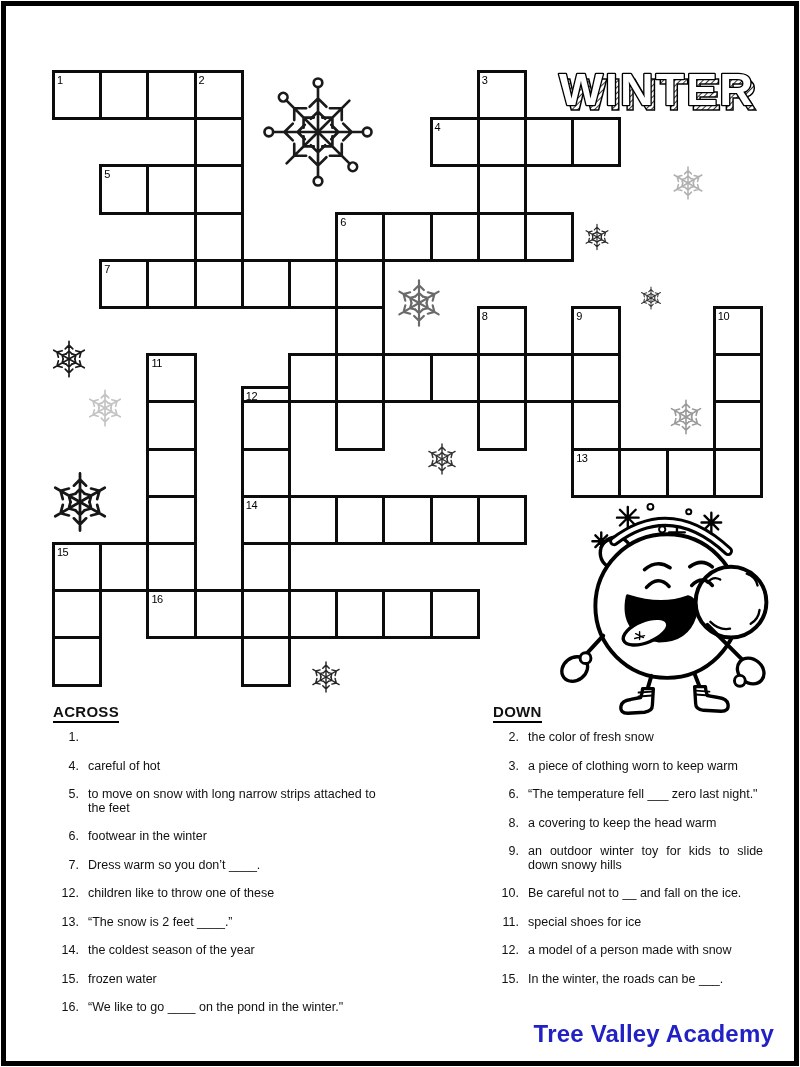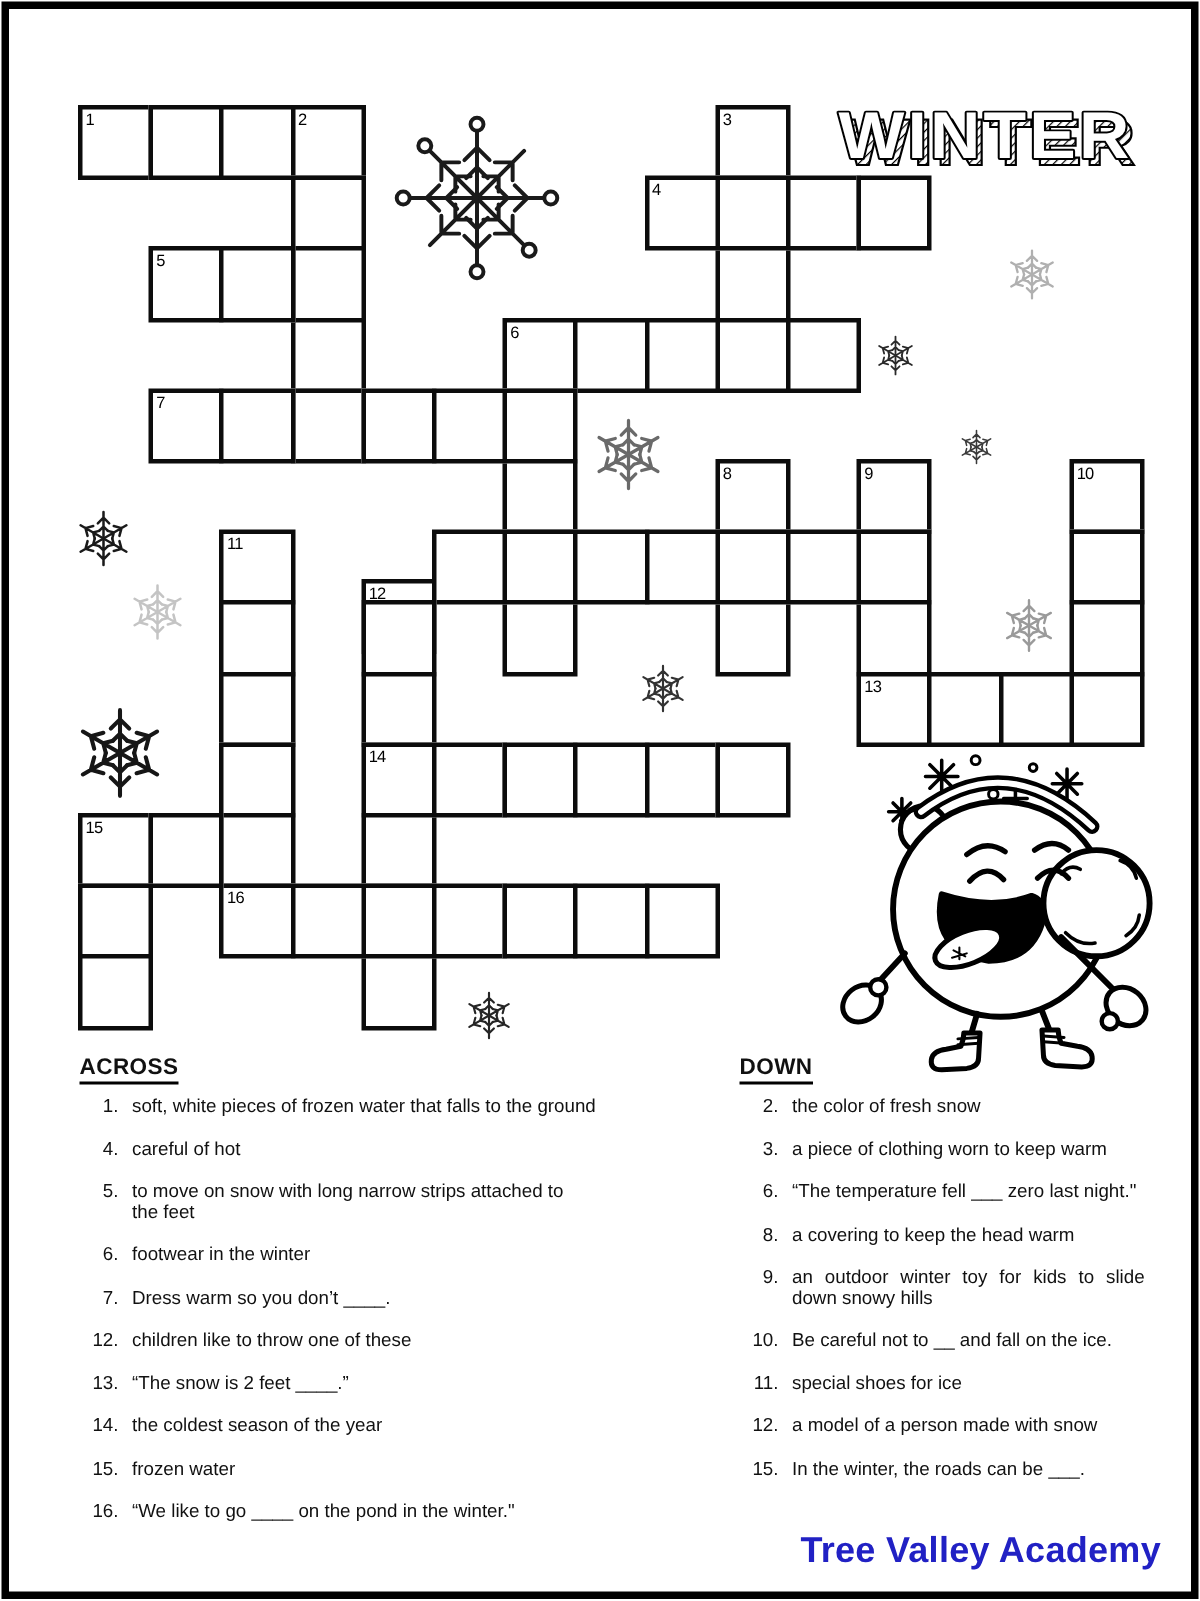--- a/index.html
+++ b/index.html
@@ -304,21 +304,20 @@
       <path d="M146 194 l1 17 q0 6 8 7 l18 1 q8 0 7 -7 q-1 -6 -10 -7 l-11 -2 q-2 -5 -2 -9 z" fill="#fff" stroke-width="3.4"></path>
       <path d="M147 198 l14 1 M147 202 l14 1" stroke-width="2"></path>
     </g>
   </svg>
 
   <div class="clue-col" id="across-col">
     <h2><span>ACROSS</span></h2>
     <ol id="across-list">
         <li>
           <span class="num">1.</span>
-          <span class="txt">soft, white pieces of frozen water that falls to the ground</span>
         </li>
         <li>
           <span class="num">4.</span>
           <span class="txt">careful of hot</span>
         </li>
         <li>
           <span class="num">5.</span>
           <span class="txt">to move on snow with long narrow strips attached to
 the feet</span>
         </li>

